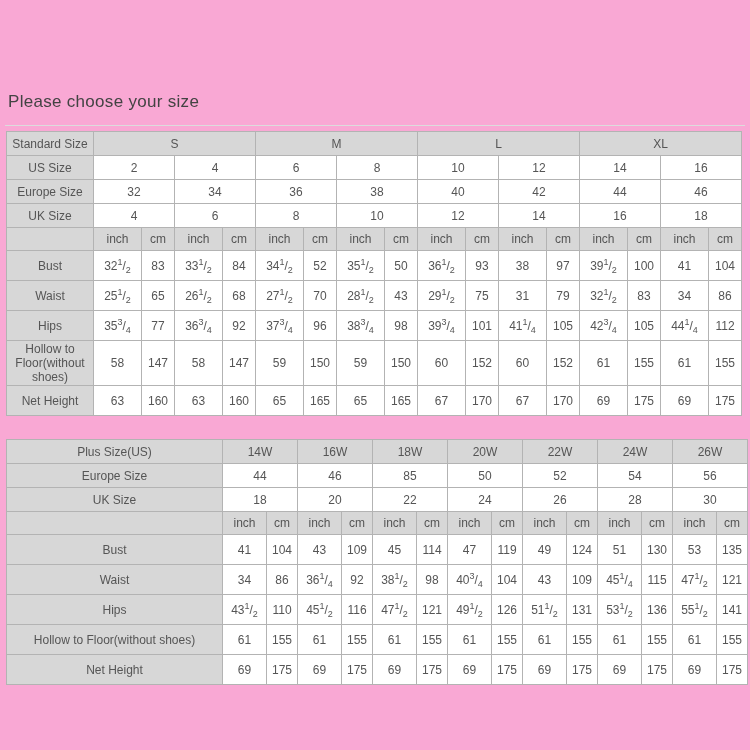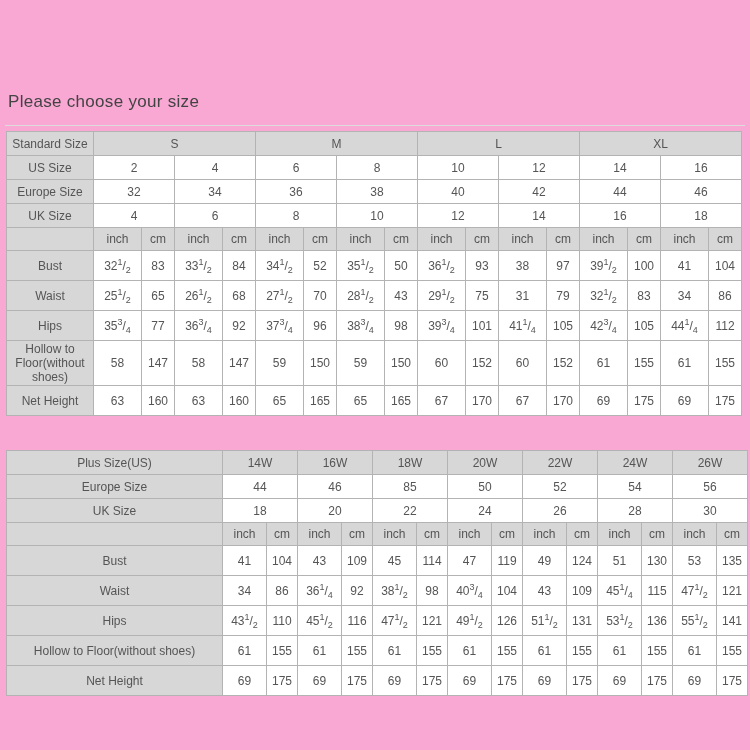--- a/index.html
+++ b/index.html
@@ -22,21 +22,21 @@
   th, td {
     border:1px solid #b3b3b3; text-align:center; vertical-align:middle;
     height:21px; padding:1px 2px; font-weight:normal; overflow:hidden;
   }
   th { background:#d7d7d7; }
   td { background:#ffffff; }
   sup, sub { font-size:9px; line-height:0; }
   .t1 .col-label { width:87px; }
   .t1 .col-inch  { width:48px; }
   .t1 .col-cm    { width:33px; }
-  .t2 { margin-top:34px; }
+  .t2 { margin-top:23px; }
   .t2 .col-label { width:216px; }
   .t2 .col-inch  { width:44px; }
   .t2 .col-cm    { width:31px; }
   tr[data-name="measurement-row"] > th,
   tr[data-name="measurement-row"] > td { height:27px; }
   tr[data-name="unit-header-row"] > th { height:20px; }
 </style>
 </head>
 <body>
 

